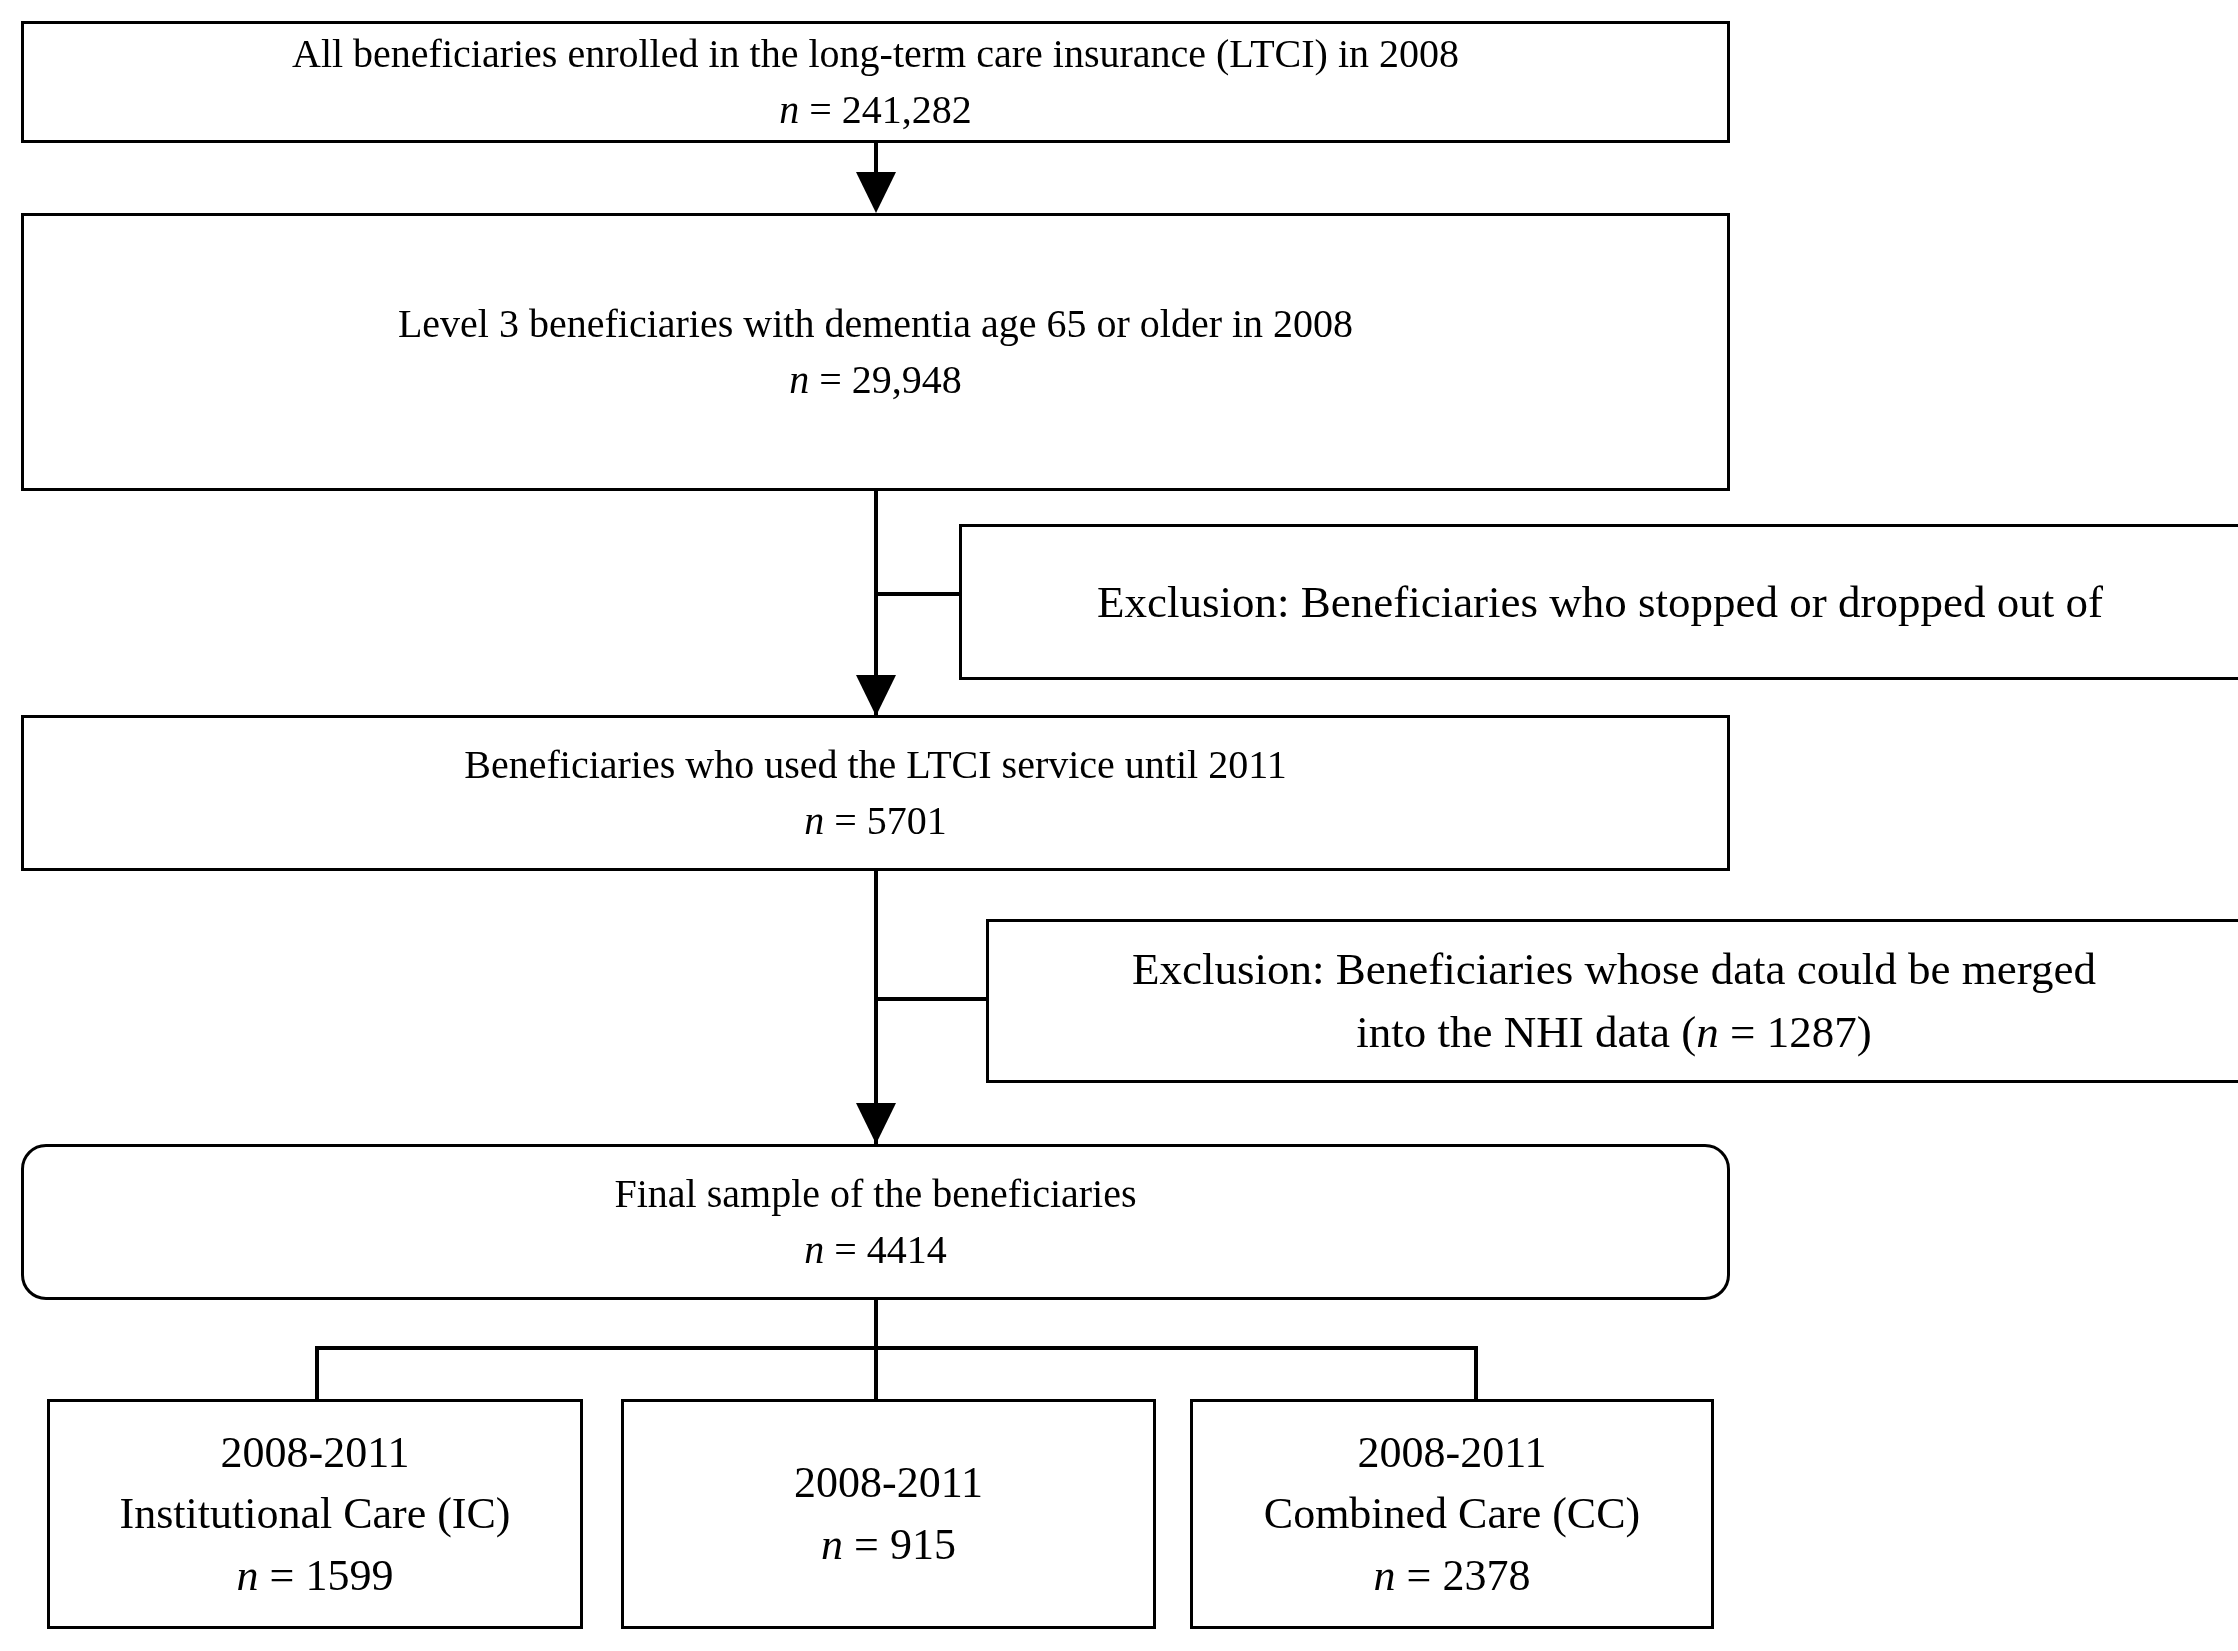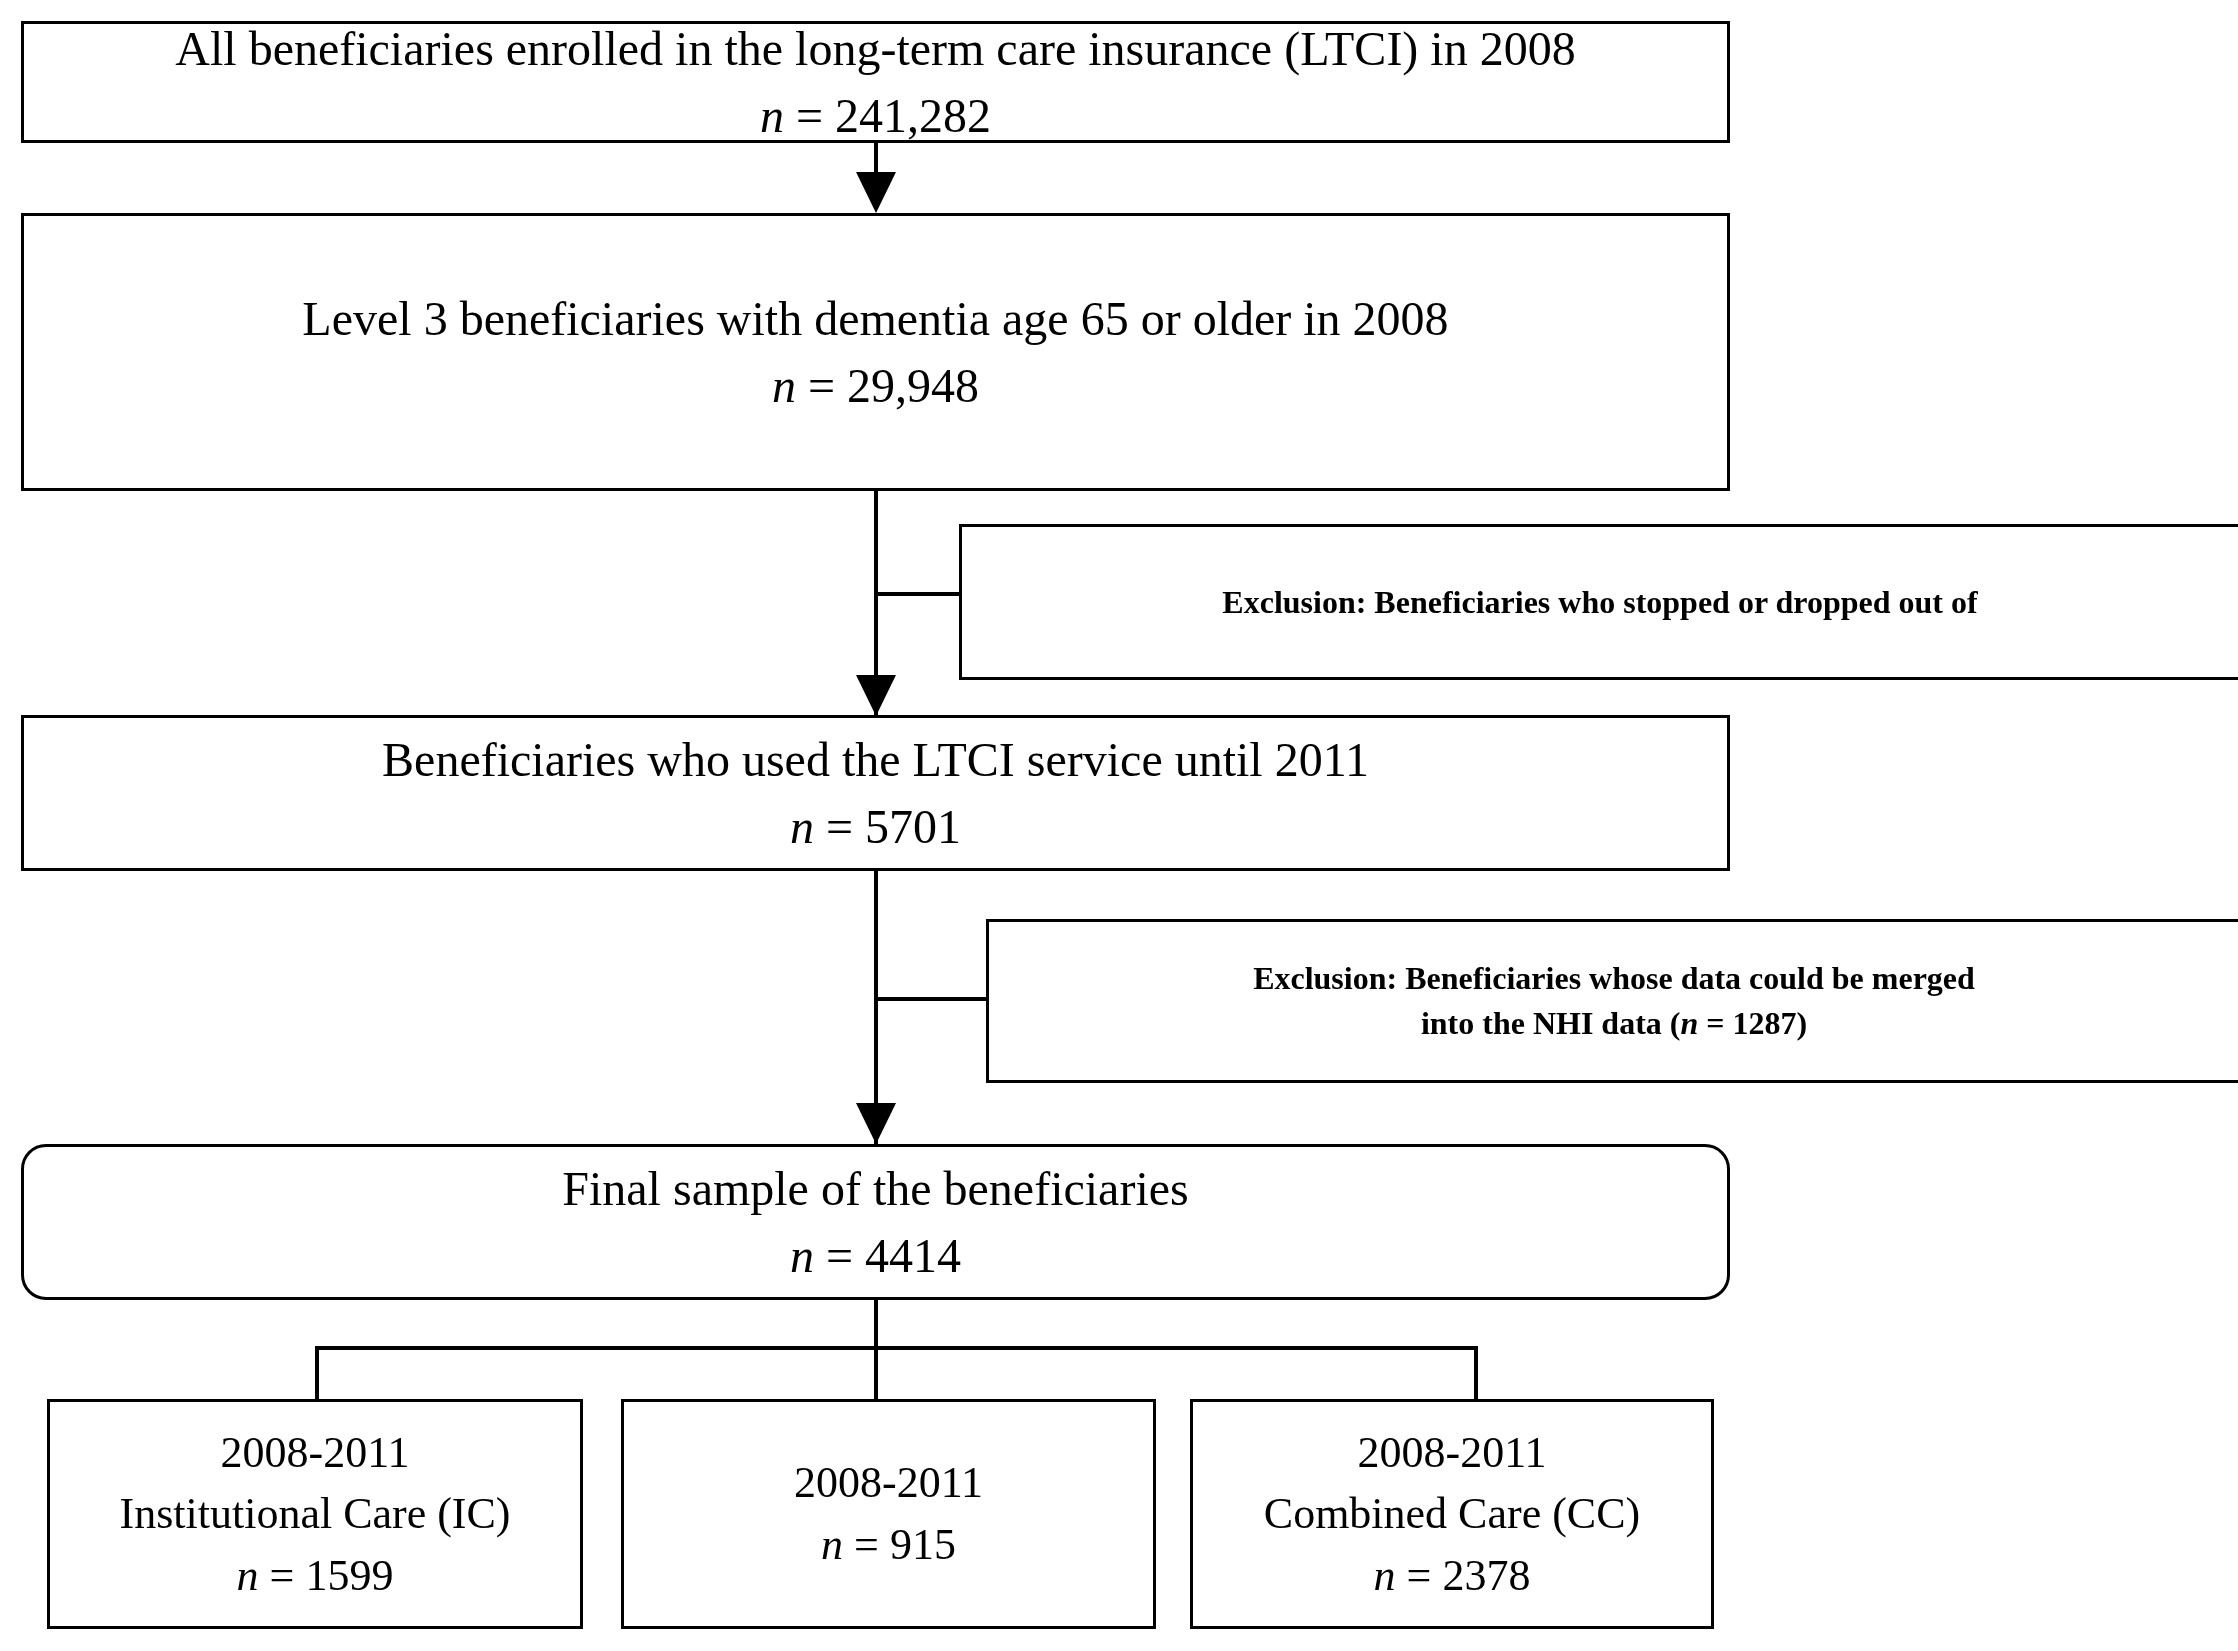--- a/index.html
+++ b/index.html
@@ -29,22 +29,22 @@
     align-items: center;
     justify-content: center;
     text-align: center;
     line-height: 1.40;
     z-index: 3;
   }
   .node .line {
     display: block;
     white-space: nowrap;
   }
-  .main-node { font-size: 48px; }
-  .excl-node { font-size: 32px; font-weight: bold; }
+  .main-node { font-size: 40px; }
+  .excl-node { font-size: 45px; }
   .leaf-node { font-size: 44px; }
 
   .ital { font-style: italic; }
 
   
   .vline {
     position: absolute;
     width: 3.9px;
     background: #000000;
     z-index: 1;

